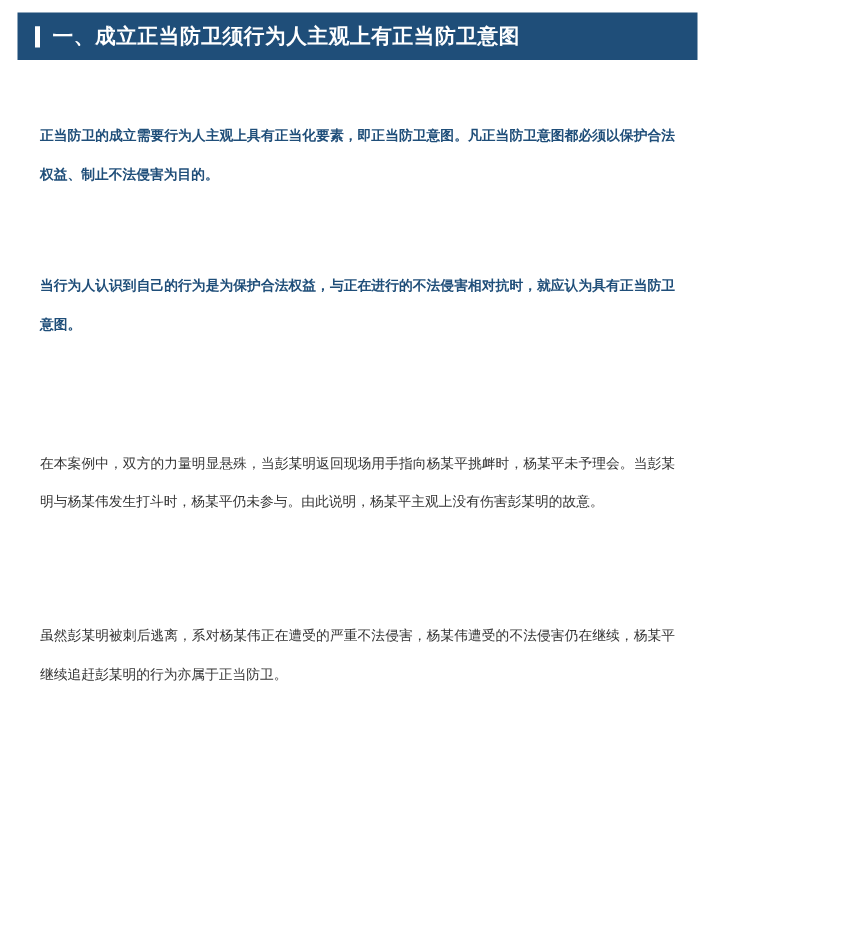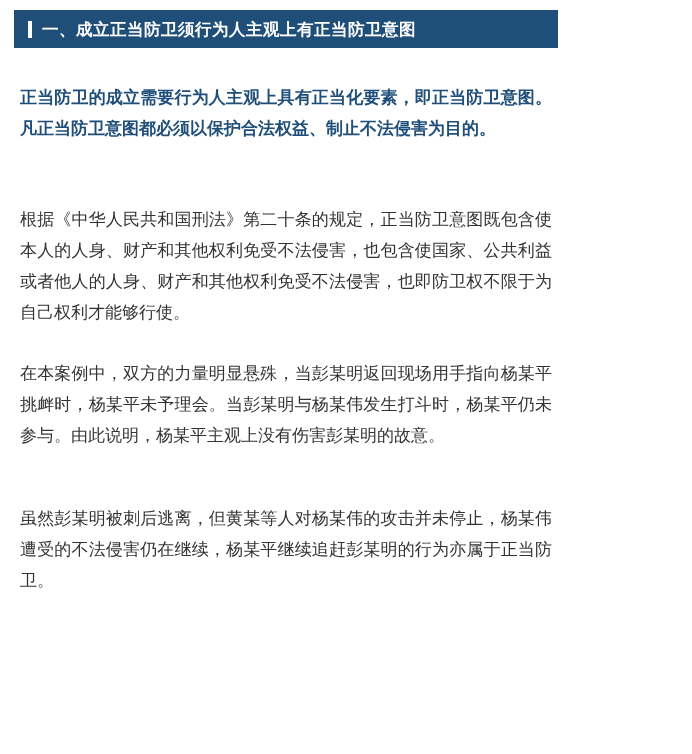--- a/index.html
+++ b/index.html
@@ -40,23 +40,23 @@
     font-weight: bold;
     letter-spacing: 0.5px;
     line-height: 1;
   }
   
   .content {
     padding: 0 16px;
     box-sizing: border-box;
   }
   p.para {
-    margin: 4px;
+    margin: 16px;
     padding: 0;
-    font-size: 17px;
+    font-size: 11px;
     line-height: 31px;
     text-align: justify;
     text-justify: inter-ideograph;
     color: #333333;
   }
   p.para.emph {
     color: #1f4e79;
     font-weight: bold;
   }
   .spacer-lg { height: 30px; }
@@ -72,26 +72,26 @@
     <span class="marker"></span>
     <span class="title">一、成立正当防卫须行为人主观上有正当防卫意图</span>
   </div>
 
   <div class="content">
 
     <div class="spacer-lg"></div>
     <p class="para emph">正当防卫的成立需要行为人主观上具有正当化要素，即正当防卫意图。凡正当防卫意图都必须以保护合法权益、制止不法侵害为目的。</p>
 
     <div class="spacer-md"></div>
+    <p class="para emph">当行为人认识到自己的行为是为保护合法权益，与正在进行的不法侵害相对抗时，就应认为具有正当防卫意图。</p>
 
     <div class="spacer-md"></div>
-    <p class="para">根据《中华人民共和国刑法》第二十条的规定，正当防卫意图既包含使本人的人身、财产和其他权利免受不法侵害，也包含使国家、公共利益或者他人的人身、财产和其他权利免受不法侵害，也即防卫权不限于为自己权利才能够行使。</p>
 
     <div class="spacer-sm"></div>
     <p class="para">在本案例中，双方的力量明显悬殊，当彭某明返回现场用手指向杨某平挑衅时，杨某平未予理会。当彭某明与杨某伟发生打斗时，杨某平仍未参与。由此说明，杨某平主观上没有伤害彭某明的故意。</p>
 
     <div class="spacer-sm"></div>
 
     <div class="spacer-sm"></div>
-    <p class="para">虽然彭某明被刺后逃离，但黄某等人对杨某伟的攻击并未停止，杨某伟遭受的不法侵害仍在继续，杨某平继续追赶彭某明的行为亦属于正当防卫。</p>
+    <p class="para">虽然彭某明被刺后逃离，系对杨某伟正在遭受的严重不法侵害，杨某伟遭受的不法侵害仍在继续，杨某平继续追赶彭某明的行为亦属于正当防卫。</p>
 
   </div>
 </div>
 
 </body></html>

